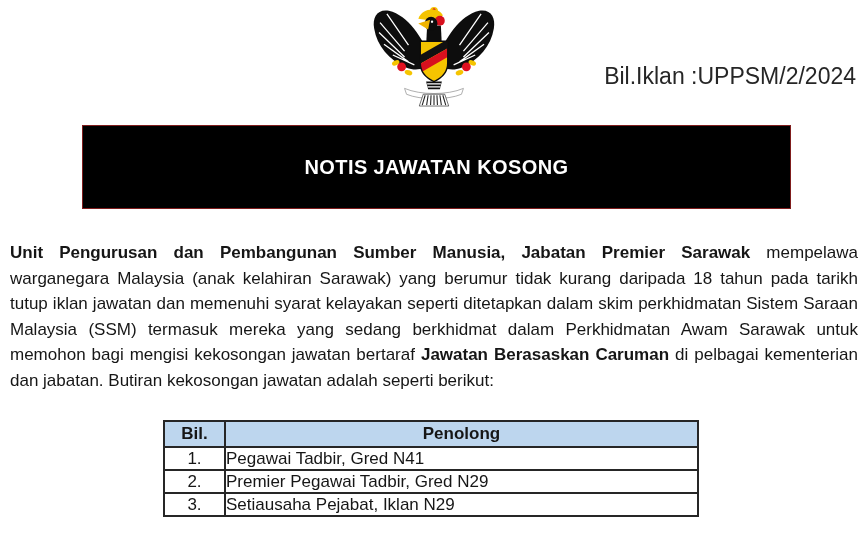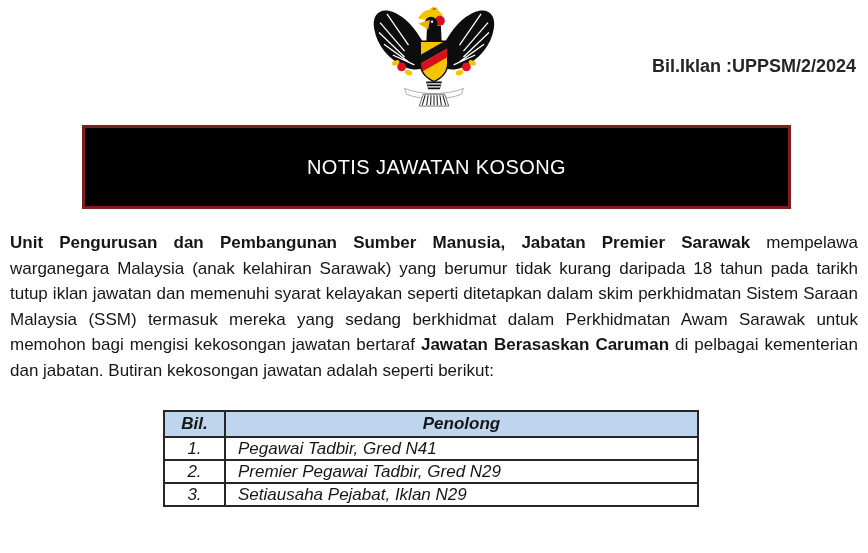--- a/index.html
+++ b/index.html
@@ -13,76 +13,74 @@
     overflow: hidden;
   }
   .crest {
     display: block;
     margin: 4px auto 0 auto;
     width: 132px;
     height: 104px;
   }
   .ad-ref {
     position: absolute;
-    top: 56px;
+    top: 63px;
     right: 12px;
-    font-size: 18px;
+    font-size: 23px;
     color: #262626;
-    font-weight: bold;
   }
   .banner {
     margin: 17px 0 0 82px;
     width: 709px;
     height: 84px;
     background: #000000;
-    border: 3px solid #7f1d1d;
+    border: 1px solid #7f1d1d;
     display: flex;
     flex-direction: column;
     align-items: center;
     justify-content: center;
     color: #ffffff;
-    font-weight: normal;
+    font-weight: bold;
     font-size: 20px;
     line-height: 28px;
     letter-spacing: 0.4px;
     text-align: center;
   }
   .notice-text {
-    margin: 21px 10px 0 10px;
+    margin: 31px 10px 0 10px;
     width: 848px;
     font-size: 17px;
     line-height: 25.5px;
     text-align: justify;
     color: #161616;
   }
   .notice-text b { font-weight: bold; }
   .vacancy-table {
     margin: 27px 0 0 163px;
     border-collapse: collapse;
     table-layout: fixed;
     width: 534px;
     font-size: 17px;
     color: #161616;
-    font-style: italic;
   }
   .vacancy-table th, .vacancy-table td {
     border: 2px solid #262626;
     padding: 0;
   }
   .vacancy-table th {
     background: #bdd6ee;
     font-weight: bold;
     text-align: center;
     height: 26px;
   }
   .vacancy-table td { height: 23px; }
   .col-bil { width: 61px; }
   .col-jawatan { width: 473px; }
   td.cell-no { text-align: center; }
-  td.cell-jawatan { text-align: left; padding-left: 12px; }
+  td.cell-jawatan { text-align: left; }
 </style>
 </head>
 <body>
 
 <svg class="crest" viewBox="0 0 132 106" aria-hidden="true">
   <defs>
     <g id="wing">
       <path d="M64 58 C54 34 40 12 20 7 C8 5 3 14 5 25 C8 43 20 57 38 65 C48 69 58 66 64 60 Z" fill="#0d0d0d"></path>
       <path d="M18 10 L40 42 M11 19 L36 48 M10 29 L36 54 M15 41 L40 59 M24 52 L46 62" stroke="#ffffff" stroke-width="1.3" fill="none"></path>
     </g>

